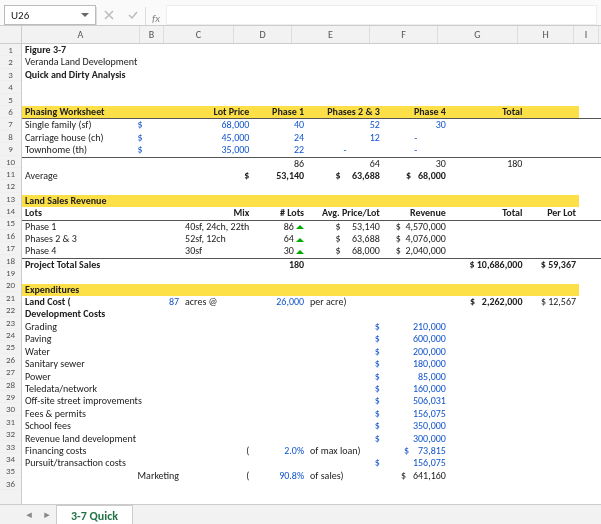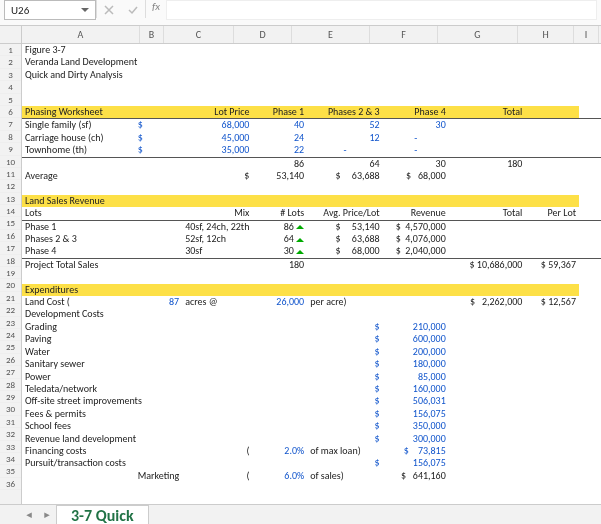--- a/index.html
+++ b/index.html
@@ -1,45 +1,45 @@
 <!DOCTYPE html>
 <html><head>
 <meta charset="utf-8">
 <style>
 *{box-sizing:border-box;margin:0;padding:0}
 body{font-family:Calibri,Arial,sans-serif;font-size:11px;background:#fff;width:601px;height:524px;overflow:hidden;color:#222}
-.fbar{height:26px;border-bottom:1px solid #ccc;display:flex;align-items:flex-start;gap:0;padding:0 4px;background:#fafafa}
+.fbar{height:26px;border-bottom:1px solid #ccc;display:flex;align-items:flex-end;gap:0;padding:0 4px;background:#fafafa}
 .namebox{width:92px;height:20px;border:1px solid #bbb;background:#fff;display:flex;align-items:center;justify-content:space-between;padding:0 6px}
 .dd{width:0;height:0;border-left:4px solid transparent;border-right:4px solid transparent;border-top:4px solid #666}
 .tool{width:24px;height:20px;display:flex;align-items:center;justify-content:center;color:#888}
 .tool svg{width:12px;height:12px}
 .vsep{width:1px;height:18px;background:#ddd}
 .fx{font-style:italic;color:#888;padding:0 6px}
 .grid{position:relative}
 .colhdr{display:flex;height:18px;background:#f2f2f2;border-bottom:1px solid #ccc}
 .corner{width:22px;border-right:1px solid #ccc;background:#f2f2f2}
 .ch{border-right:1px solid #ddd;text-align:center;line-height:18px;color:#555;font-size:10px}
 .cA{width:118px}.cB{width:24px}.cC{width:70px}.cD{width:58px}.cE{width:78px}.cF{width:68px}.cG{width:80px}.cH{width:56px}.cI{width:25px}
 .body{display:flex;height:460px;overflow:hidden}
 .rownums{width:22px;background:#f2f2f2;border-right:1px solid #ccc}
 .rn{height:12.4px;line-height:12.4px;text-align:center;color:#555;font-size:9px;border-bottom:1px solid #eee}
 .cells{flex:1;position:relative}
 table{border-collapse:collapse;width:100%}
 td{height:12.4px;line-height:12.4px;padding:0 3px;font-size:10px;white-space:nowrap;overflow:hidden;vertical-align:middle}
 td.A{width:118px}td.B{width:24px}td.C{width:70px}td.D{width:58px}td.E{width:78px}td.F{width:68px}td.G{width:80px}td.H{width:56px}td.I{width:25px}
-.b{font-weight:400}
+.b{font-weight:700}
 .bl{color:#1155cc}
 .r{text-align:right}
 .c{text-align:center}
 .shade{background:#fde047}
 .ubot td{border-bottom:1px solid #555}
 .tri{display:inline-block;width:0;height:0;border-left:4px solid transparent;border-right:4px solid transparent;border-bottom:4px solid #0a0;vertical-align:middle}
 .tabs{position:absolute;bottom:0;left:0;right:0;height:20px;background:#f2f2f2;border-top:1px solid #ccc;display:flex;align-items:center;padding-left:20px}
 .tabbtn{width:18px;height:18px;display:flex;align-items:center;justify-content:center;color:#888}
-.tab{padding:0 14px;height:20px;line-height:20px;background:#fff;border:1px solid #ccc;border-bottom:none;color:#217346;font-weight:600;font-size:16px}
+.tab{padding:0 14px;height:20px;line-height:20px;background:#fff;border:1px solid #ccc;border-bottom:none;color:#217346;font-weight:600;font-size:12px}
 </style>
 </head>
 <body>
 
 <div class="fbar">
   <div class="namebox">
     <span>U26</span>
     <span class="dd"></span>
   </div>
   <div class="vsep"></div>
@@ -457,21 +457,21 @@
               <td class="E bl r">$</td>
               <td class="F bl r">156,075</td>
               <td class="G"></td>
               <td class="H"></td>
               <td class="I"></td>
             </tr>
         <tr>
               <td class="A"></td>
               <td class="B">Marketing</td>
               <td class="C r">(</td>
-              <td class="D bl r">6.0%</td>
+              <td class="D bl r">90.8%</td>
               <td class="E">of sales)</td>
               <td class="F r">$&nbsp;&nbsp;&nbsp;<span>641,160</span></td>
               <td class="G"></td>
               <td class="H"></td>
               <td class="I"></td>
             </tr>
       </tbody>
         </table>
     </div>
   </div>

